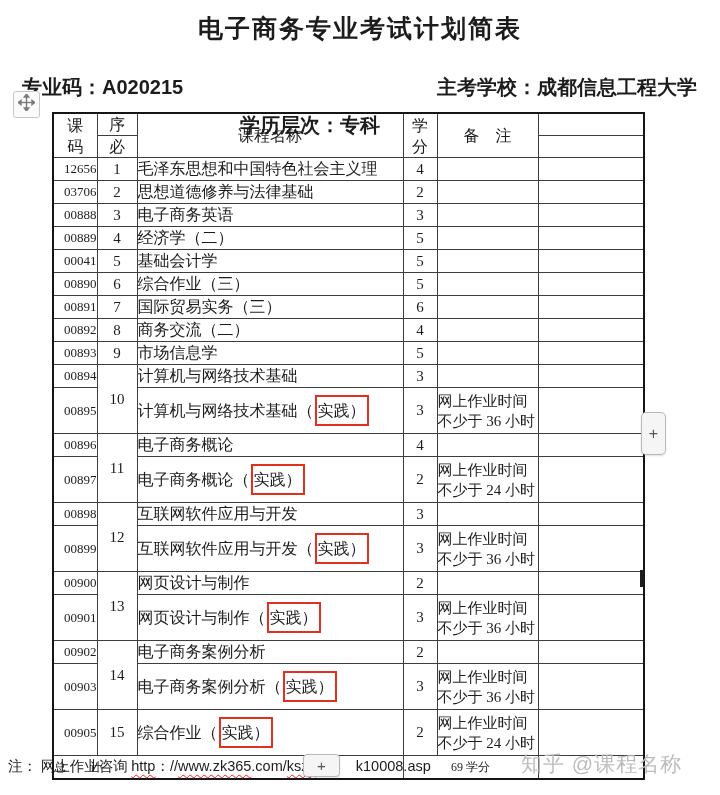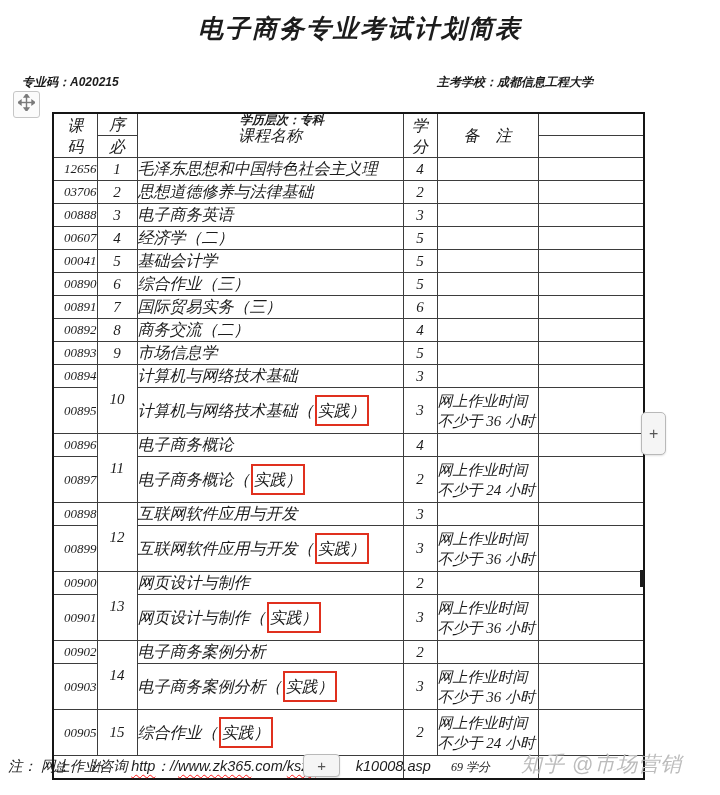--- a/index.html
+++ b/index.html
@@ -1,30 +1,29 @@
 <!DOCTYPE html>
 <html><head>
 <meta charset="utf-8">
 <style>
   html,body { margin:0; padding:0; }
   .page {
     position:relative; width:720px; height:795px; background:#ffffff;
     font-family:"Liberation Serif","DejaVu Serif",serif; color:#1c1c1c;
     overflow:hidden;
-    font-style:italic;
   }
   
   .page-title {
     position:absolute; top:12px; left:0; width:100%;
     text-align:center; font-family:"Liberation Sans","DejaVu Sans",sans-serif;
     font-weight:bold; font-size:25px; letter-spacing:2px; margin:0;
   }
   
   .meta-line { position:absolute; top:74px; left:0; width:100%; height:22px;
-    font-family:"Liberation Sans","DejaVu Sans",sans-serif; font-weight:bold; font-size:12px; }
+    font-family:"Liberation Sans","DejaVu Sans",sans-serif; font-weight:bold; font-size:20px; }
   .meta-major  { position:absolute; left:22px; }
   .meta-level  { position:absolute; left:240px;margin-top:38px; }
   .meta-school { position:absolute; left:437px; }
   
   .move-handle {
     position:absolute; left:13px; top:91px; width:25px; height:25px;
     border:1px solid #c6c6c6; background:#fbfbfb; border-radius:3px;
     display:flex; align-items:center; justify-content:center; cursor:move;
   }
   
@@ -159,21 +158,21 @@
         </tr>
         <tr class="single">
           <td class="code-cell">00888</td>
           <td class="seq-cell">3</td>
           <td class="name-cell">电子商务英语</td>
           <td class="credit-cell">3</td>
           <td class="note-cell"></td>
           <td class="extra-cell"></td>
         </tr>
         <tr class="single">
-          <td class="code-cell">00607</td>
+          <td class="code-cell">00889</td>
           <td class="seq-cell">4</td>
           <td class="name-cell">经济学（二）</td>
           <td class="credit-cell">5</td>
           <td class="note-cell"></td>
           <td class="extra-cell"></td>
         </tr>
         <tr class="single">
           <td class="code-cell">00041</td>
           <td class="seq-cell">5</td>
           <td class="name-cell">基础会计学</td>
@@ -332,15 +331,15 @@
 
   <div class="plus-btn plus-right">
     <span>+</span>
   </div>
   <div class="plus-btn plus-footer">
     <span>+</span>
   </div>
 
   <div class="cursor-tick"></div>
 
-  <div class="watermark">知乎 @市场营销</div>
+  <div class="watermark">知乎 @课程名称</div>
 
 </div>
 
 </body></html>

